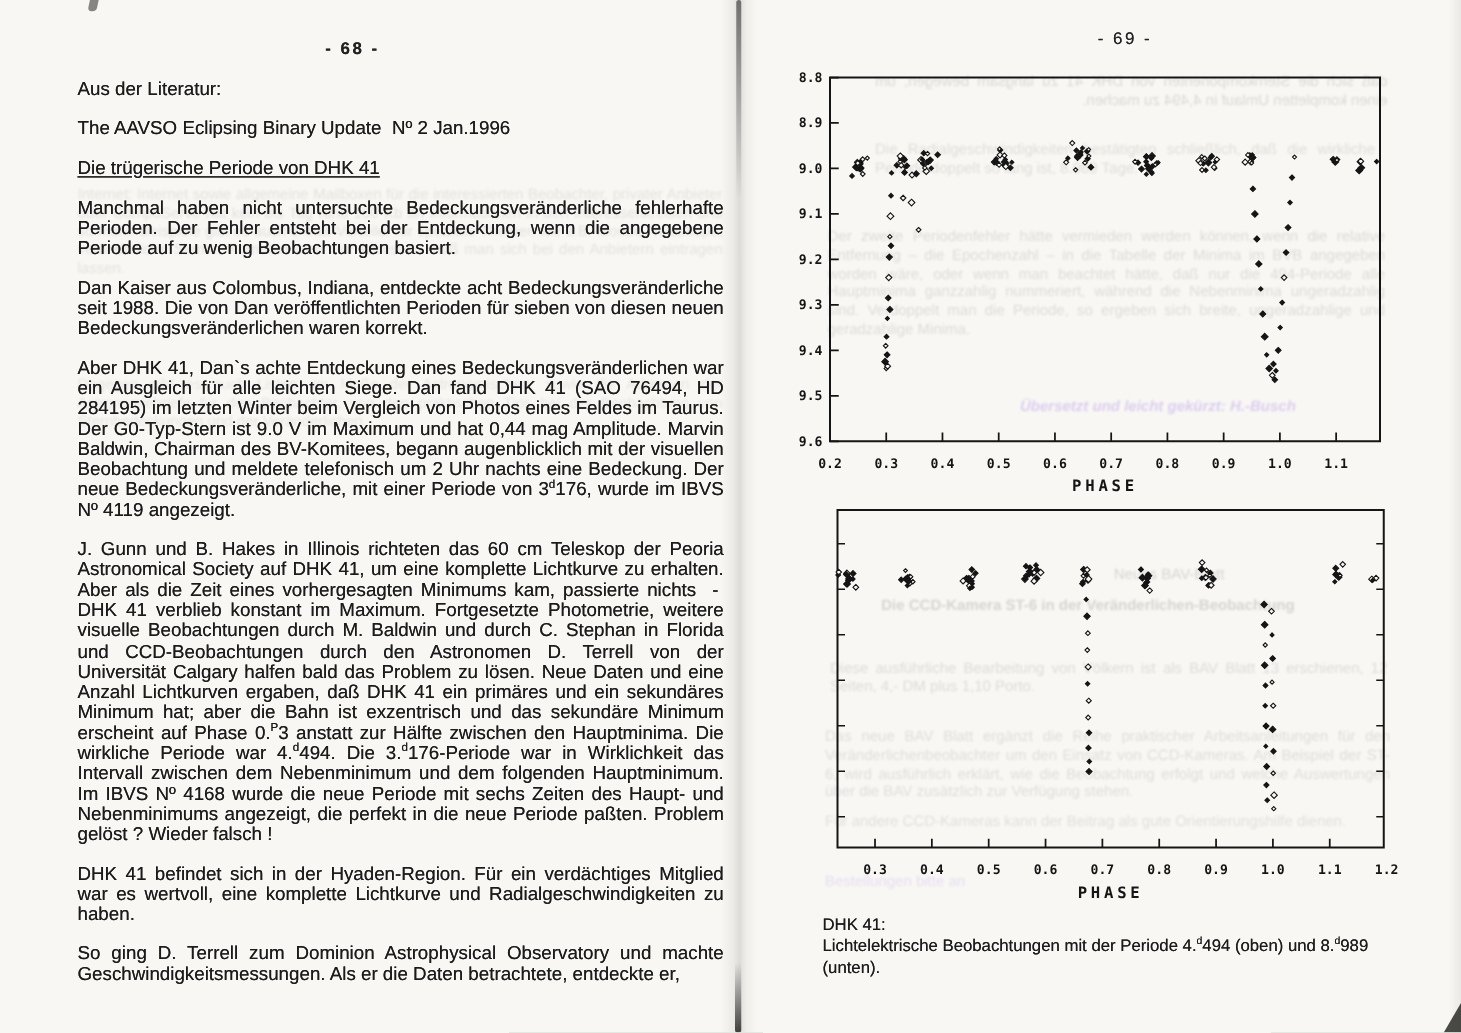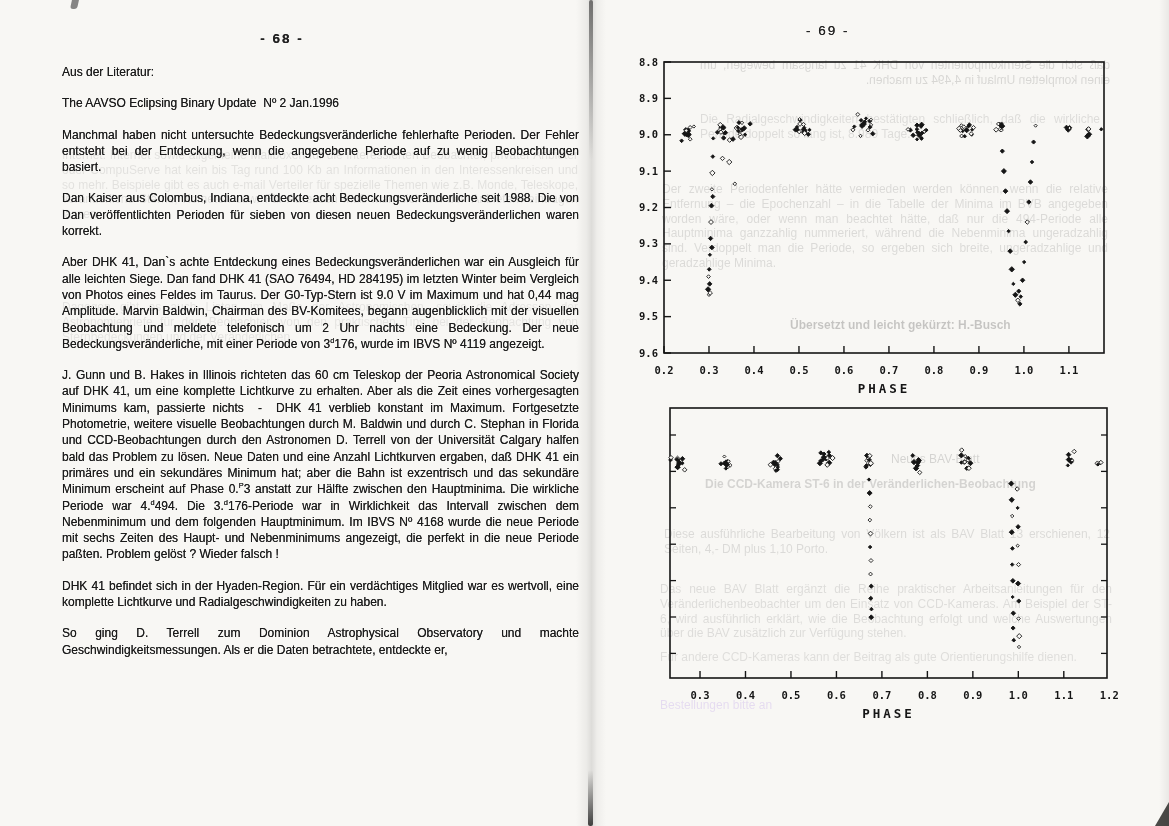--- a/index.html
+++ b/index.html
@@ -1,22 +1,22 @@
 <!DOCTYPE html>
 <html><head>
 <meta charset="utf-8">
 <style>
   html,body{margin:0;padding:0;background:#d9d9d6;}
   #canvas{position:relative;width:1169px;height:826px;background:#f8f7f4;overflow:hidden;
           font-family:"Liberation Sans",sans-serif;color:#1b1b1b;}
   .inked{text-shadow:0 0 0.5px rgba(25,25,25,0.85);}
   .pagenum{position:absolute;font-size:13.5px;letter-spacing:2px;color:#222;z-index:2;}
   #pn68{left:232px;top:31px;width:100px;text-align:center;font-weight:bold;}
-  #pn69{left:806px;top:23px;width:100px;}
-  #left-col{position:absolute;left:62px;top:64px;width:517px;font-size:12px;line-height:16.3px;
+  #pn69{left:850px;top:23px;width:100px;text-align:center;}
+  #left-col{position:absolute;left:62px;top:64px;width:517px;font-size:15px;line-height:16.3px;
             text-align:justify;z-index:2;}
   #intro{margin-bottom:15px;}
   #source{margin-bottom:15px;}
   #heading{text-decoration:underline;text-underline-offset:2px;margin-bottom:16px;}
   #paras p{margin:0 0 15px 0;}
   sup{font-size:0.62em;vertical-align:super;line-height:0;}
   .plotsvg{position:absolute;z-index:2;}
   #plot-top{left:630px;top:45px;}
   #plot-bottom{left:630px;top:398px;}
   .plotsvg text{font-family:"DejaVu Sans Mono",monospace;font-weight:bold;fill:#151515;}
@@ -43,35 +43,36 @@
 <body>
 
 <div id="canvas">
 
   <div id="bleed-layer">
       <div class="bleed" style="left: 62px; top: 148px; width: 516px; opacity: 0.12; color: rgb(74, 74, 74);">Internet: Internet sowie allgemeine Mailboxen für die interessierten Beobachter, privater Anbieter oder CompuServe hat kein bis Tag rund 100 Kb an Informationen in den Interessenkreisen und so mehr. Beispiele gibt es auch e-mail Verteiler für spezielle Themen wie z.B. Monde, Teleskope, veränderliche Sterne, Kometen usw. Für Adressen muß man sich bei den Anbietern eintragen lassen.</div>
       <div class="bleed" style="left: 62px; top: 300px; width: 516px; opacity: 0.1; color: rgb(74, 74, 74);">Dagegen gibt es auch Listen, im Maße der Astronomischen, sowie die Adressen der Astronomiebriefe für den Beobachter, von den praktischen Tips bei der Beobachtung von Sternbedeckungen und der Veränderlichen.</div>
       <div class="bleed" style="left: 700px; top: 58px; width: 410px; opacity: 0.18; transform: scaleX(-1); color: rgb(74, 74, 74);">daß sich die Sternkomponenten von DHK 41 zu langsam bewegen, um einen kompletten Umlauf in 4,494 zu machen.</div>
       <div class="bleed" style="left: 700px; top: 112px; width: 400px; opacity: 0.15; color: rgb(74, 74, 74);">Die Radialgeschwindigkeiten bestätigten schließlich, daß die wirkliche Periode doppelt so lang ist, 8.989 Tage.</div>
       <div class="bleed" style="left: 662px; top: 182px; width: 446px; opacity: 0.16; color: rgb(74, 74, 74);">Der zweite Periodenfehler hätte vermieden werden können, wenn die relative Entfernung – die Epochenzahl – in die Tabelle der Minima im BVB angegeben worden wäre, oder wenn man beachtet hätte, daß nur die 494-Periode alle Hauptminima ganzzahlig nummeriert, während die Nebenminima ungeradzahlig sind. Verdoppelt man die Periode, so ergeben sich breite, ungeradzahlige und geradzahlige Minima.</div>
-      <div class="bleed" style="left: 790px; top: 318px; width: 320px; opacity: 0.2; font-weight: bold; color: #000000;">Übersetzt und leicht gekürzt: H.-Busch</div>
+      <div class="bleed" style="left: 816px; top: 318px; width: 320px; opacity: 0.2; font-weight: bold; color: #6d28d9; font-style: italic;">Übersetzt und leicht gekürzt: H.-Busch</div>
       <div class="bleed" style="left: 891px; top: 452px; width: 200px; opacity: 0.2; font-weight: normal; color: rgb(74, 74, 74);">Neues BAV-Blatt</div>
       <div class="bleed" style="left: 705px; top: 477px; width: 420px; opacity: 0.2; font-weight: bold; color: rgb(74, 74, 74);">Die CCD-Kamera ST-6 in der Veränderlichen-Beobachtung</div>
       <div class="bleed" style="left: 664px; top: 527px; width: 446px; opacity: 0.16; color: rgb(74, 74, 74);">Diese ausführliche Bearbeitung von Völkern ist als BAV Blatt 13 erschienen, 12 Seiten, 4,- DM plus 1,10 Porto.</div>
       <div class="bleed" style="left: 660px; top: 582px; width: 452px; opacity: 0.15; color: rgb(74, 74, 74);">Das neue BAV Blatt ergänzt die Reihe praktischer Arbeitsanleitungen für den Veränderlichenbeobachter um den Einsatz von CCD-Kameras. Am Beispiel der ST-6, wird ausführlich erklärt, wie die Beobachtung erfolgt und welche Auswertungen über die BAV zusätzlich zur Verfügung stehen.</div>
       <div class="bleed" style="left: 660px; top: 650px; width: 452px; opacity: 0.14; color: rgb(74, 74, 74);">Für andere CCD-Kameras kann der Beitrag als gute Orientierungshilfe dienen.</div>
       <div class="bleed" style="left: 660px; top: 698px; width: 250px; opacity: 0.13; color: #6d28d9;">Bestellungen bitte an</div>
     </div>
 
   <div class="pagenum inked" id="pn68">- 68 -</div>
   <div class="pagenum inked" id="pn69">- 69 -</div>
 
   <div id="left-col" class="inked">
     <div id="intro">Aus der Literatur:</div>
     <div id="source">The AAVSO Eclipsing Binary Update &nbsp;Nº 2 Jan.1996</div>
+    <div id="heading">Die trügerische Periode von DHK 41</div>
     <div id="paras">
         <p>Manchmal haben nicht untersuchte Bedeckungsveränderliche fehlerhafte Perioden. Der Fehler entsteht bei der Entdeckung, wenn die angegebene Periode auf zu wenig Beobachtungen basiert.</p>
         <p>Dan Kaiser aus Colombus, Indiana, entdeckte acht Bedeckungsveränderliche seit 1988. Die von Dan veröffentlichten Perioden für sieben von diesen neuen Bedeckungsveränderlichen waren korrekt.</p>
         <p>Aber DHK 41, Dan`s achte Entdeckung eines Bedeckungsveränderlichen war ein Ausgleich für alle leichten Siege. Dan fand DHK 41 (SAO 76494, HD 284195) im letzten Winter beim Vergleich von Photos eines Feldes im Taurus. Der G0-Typ-Stern ist 9.0 V im Maximum und hat 0,44 mag Amplitude. Marvin Baldwin, Chairman des BV-Komitees, begann augenblicklich mit der visuellen Beobachtung und meldete telefonisch um 2 Uhr nachts eine Bedeckung. Der neue Bedeckungsveränderliche, mit einer Periode von 3<sup>d</sup>176, wurde im IBVS Nº 4119 angezeigt.</p>
         <p>J. Gunn und B. Hakes in Illinois richteten das 60 cm Teleskop der Peoria Astronomical Society auf DHK 41, um eine komplette Lichtkurve zu erhalten. Aber als die Zeit eines vorhergesagten Minimums kam, passierte nichts &nbsp;-&nbsp; DHK 41 verblieb konstant im Maximum. Fortgesetzte Photometrie, weitere visuelle Beobachtungen durch M. Baldwin und durch C. Stephan in Florida und CCD-Beobachtungen durch den Astronomen D. Terrell von der Universität Calgary halfen bald das Problem zu lösen. Neue Daten und eine Anzahl Lichtkurven ergaben, daß DHK 41 ein primäres und ein sekundäres Minimum hat; aber die Bahn ist exzentrisch und das sekundäre Minimum erscheint auf Phase 0.<sup>P</sup>3 anstatt zur Hälfte zwischen den Hauptminima. Die wirkliche Periode war 4.<sup>d</sup>494. Die 3.<sup>d</sup>176-Periode war in Wirklichkeit das Intervall zwischen dem Nebenminimum und dem folgenden Hauptminimum. Im IBVS Nº 4168 wurde die neue Periode mit sechs Zeiten des Haupt- und Nebenminimums angezeigt, die perfekt in die neue Periode paßten. Problem gelöst ? Wieder falsch !</p>
         <p>DHK 41 befindet sich in der Hyaden-Region. Für ein verdächtiges Mitglied war es wertvoll, eine komplette Lichtkurve und Radialgeschwindigkeiten zu haben.</p>
         <p>So ging D. Terrell zum Dominion Astrophysical Observatory und machte Geschwindigkeitsmessungen. Als er die Daten betrachtete, entdeckte er,</p>
       </div>
   </div>
 
@@ -452,20 +453,24 @@
         <path d="M 387.6446409989594 146.08393806610255 L 389.2607029328568 147.7 L 387.6446409989594 149.31606193389743 L 386.028579065062 147.7 Z" fill="#f8f7f4" stroke="#151515" stroke-width="0.9"></path>
         <path d="M 388.5541103017689 164.54197989730164 L 390.6121304044673 166.6 L 388.5541103017689 168.65802010269834 L 386.4960901990705 166.6 Z" fill="#f8f7f4" stroke="#151515" stroke-width="0.9"></path>
         <path d="M 388.0993756503642 182.96261246092618 L 390.63676318943806 185.5 L 388.0993756503642 188.03738753907382 L 385.56198811129036 185.5 Z" fill="#151515" stroke="#151515" stroke-width="0.9"></path>
         <path d="M 388.7814776274713 200.92651186157016 L 390.9049657659011 203.04999999999998 L 388.7814776274713 205.1734881384298 L 386.6579894890415 203.04999999999998 Z" fill="#151515" stroke="#151515" stroke-width="0.9"></path>
         <path d="M 388.5541103017689 218.8136379797943 L 390.34047232197463 220.6 L 388.5541103017689 222.3863620202057 L 386.7677482815632 220.6 Z" fill="#f8f7f4" stroke="#151515" stroke-width="0.9"></path>
         <path d="M 389.23621227887617 235.57335342997686 L 391.81285884889934 238.15 L 389.23621227887617 240.72664657002315 L 386.659565708853 238.15 Z" fill="#f8f7f4" stroke="#151515" stroke-width="0.9"></path>
         <path d="M 389.00884495317376 247.2589710438624 L 390.69987390931135 248.95 L 389.00884495317376 250.64102895613757 L 387.3178159970362 248.95 Z" fill="#f8f7f4" stroke="#151515" stroke-width="0.9"></path>
       </g>
     </svg>
 
+  <div id="caption" class="inked">
+    <div>DHK 41:</div>
+    <div>Lichtelektrische Beobachtungen mit der Periode 4.<sup>d</sup>494 (oben) und 8.<sup>d</sup>989 (unten).</div>
+  </div>
 
   <div id="gutter"></div>
   <div id="gutter-top"></div>
   <div id="gutter-bottom"></div>
   <div id="right-edge"></div>
   <div id="corner-mark"></div>
   <div id="topleft-mark"></div>
 </div>
 
 </body></html>

